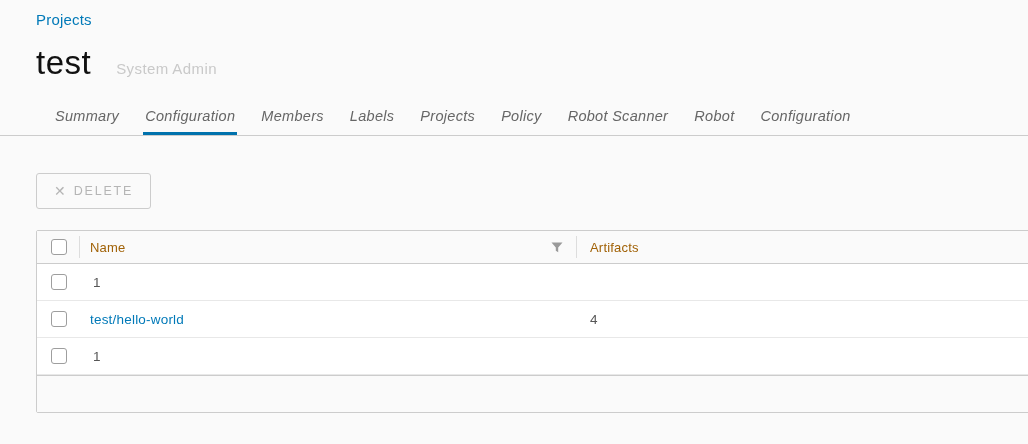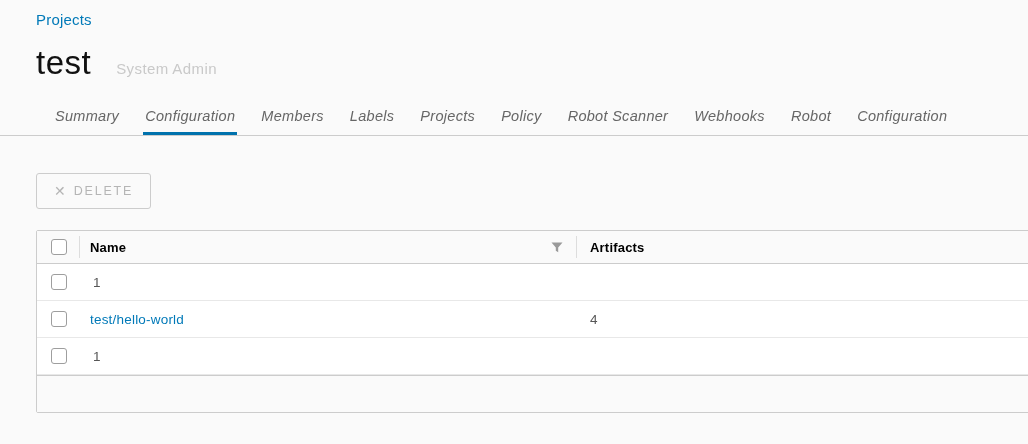--- a/index.html
+++ b/index.html
@@ -133,22 +133,22 @@
     align-items: center;
     justify-content: space-between;
     padding: 0 13px 0 10px;
   }
   .cell-artifacts-h {
     flex: 1;
     padding-left: 13px;
   }
   .hlabel {
     font-size: 13px;
-    font-weight: 700;
-    color: #000000;
+    font-weight: 400;
+    color: #a16207;
     letter-spacing: 0.2px;
   }
   .filter-btn { display: flex; align-items: center; cursor: pointer; }
 
   .trow {
     display: flex;
     align-items: center;
     height: 37px;
     background: #ffffff;
     border-bottom: 1px solid #e8e8e8;
@@ -191,21 +191,20 @@
 
   <nav class="tabs-bar">
     <ul class="tabs">
         <li class="tab">Summary</li>
         <li class="tab active">Configuration</li>
         <li class="tab">Members</li>
         <li class="tab">Labels</li>
         <li class="tab">Projects</li>
         <li class="tab">Policy</li>
         <li class="tab">Robot Scanner</li>
-        <li class="tab">Webhooks</li>
         <li class="tab">Robot</li>
         <li class="tab">Configuration</li>
       </ul>
   </nav>
 
   <div class="toolbar">
     <button class="btn-delete" disabled="">
       <span class="x-icon">✕</span>
       <span>DELETE</span>
     </button>

